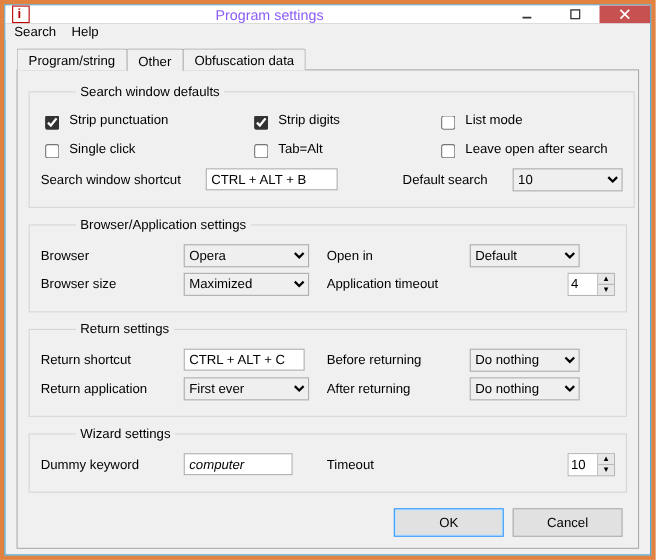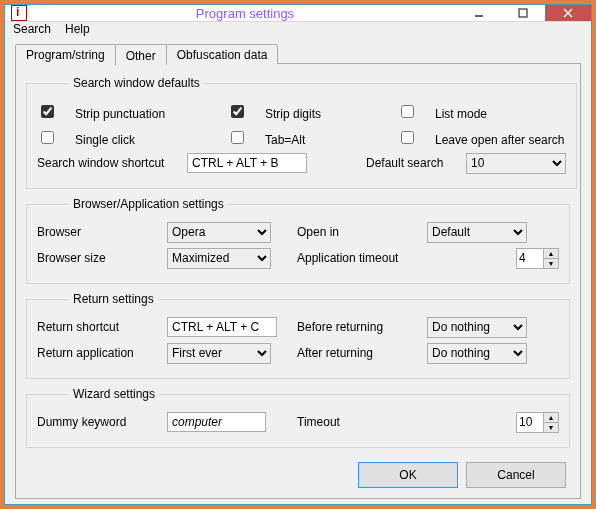--- a/index.html
+++ b/index.html
@@ -21,25 +21,25 @@
   .tab.active { background: #f0f0f0; position: relative; top: 1px; padding-top:4px; }
   .tabpanel { border: 1px solid #acacac; padding: 8px 10px 10px 10px; background: #f0f0f0; margin-top: -1px; }
   fieldset { border: 1px solid #d6d6d6; margin: 4px 0 8px 0; padding: 6px 10px 10px 10px; }
   legend { padding: 0 4px; color: #000; margin-left: 32px; }
   .row { display: flex; align-items: center; margin: 4px 0; min-height: 22px; }
   .col { display: flex; align-items: center; }
   .c1 { width: 130px; }
   .c2 { width: 130px; }
   .c3 { width: 130px; }
   .c4 { flex: 1; }
-  label.ck { display: flex; align-items: flex-end; gap: 18px; }
+  label.ck { display: flex; align-items: flex-start; gap: 6px; }
   input[type=checkbox] { width: 13px; height: 13px; accent-color:#333;}
   input[type=text] { height: 20px; border: 1px solid #adadad; background: #fff; padding: 1px 4px; font-size:12px; }
   select { height: 21px; border: 1px solid #adadad; background: #efefef; font-size:12px; }
-  .sel110 { width: 104px; }
+  .sel110 { width: 114px; }
   .sel100 { width: 100px; }
   .txt110 { width: 110px; }
   .txt95 { width: 99px; font-style: italic; }
   .spinner { display: inline-flex; align-items: stretch; height: 21px; border:1px solid #adadad; background:#fff;}
   .spinner input { border:none; width: 26px; text-align:left; padding:0 2px; height:19px; outline:none;}
   .spinner .sp { width: 15px; display:flex; flex-direction:column; border-left:1px solid #adadad;}
   .spinner .sp div { flex:1; display:flex; align-items:center; justify-content:center; font-size:7px; background:#e8e8e8; line-height:1; }
   .spinner .sp div:first-child{border-bottom:1px solid #adadad;}
   .btnrow { display: flex; justify-content: flex-end; gap: 8px; padding: 6px 4px 0 0; }
   button.dlg { width: 100px; height: 26px; border: 1px solid #adadad; background: #e1e1e1; }

